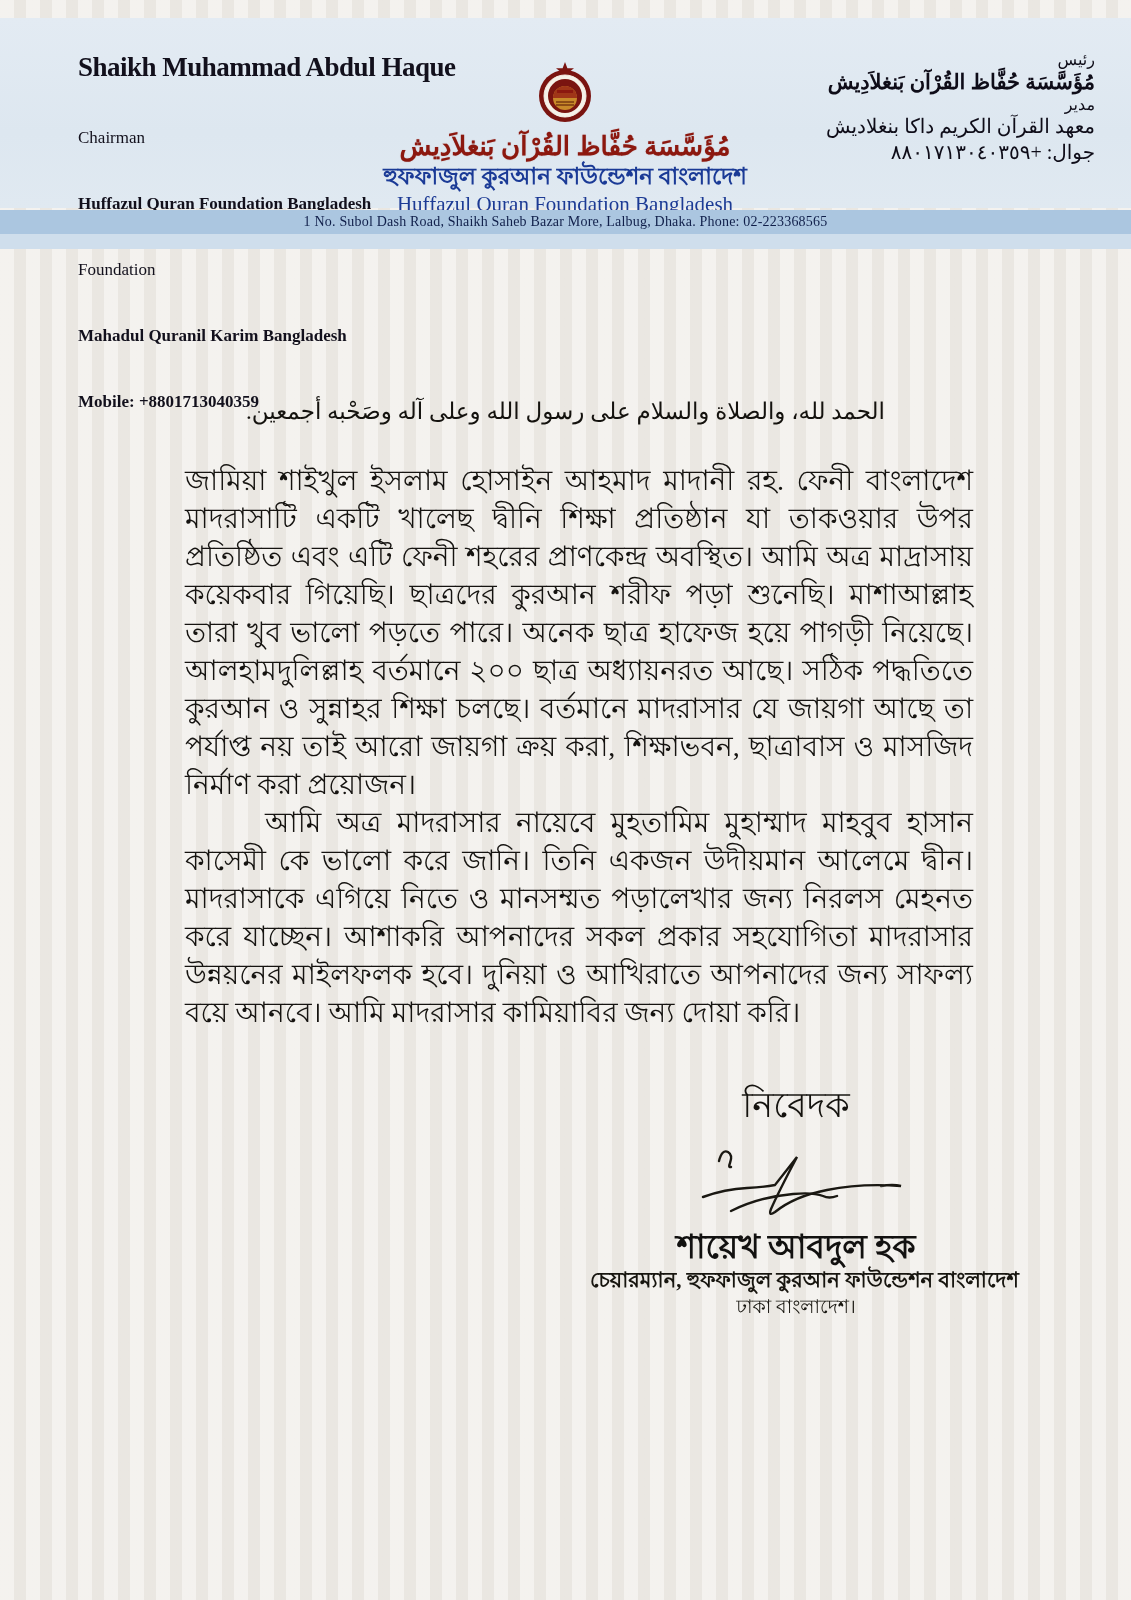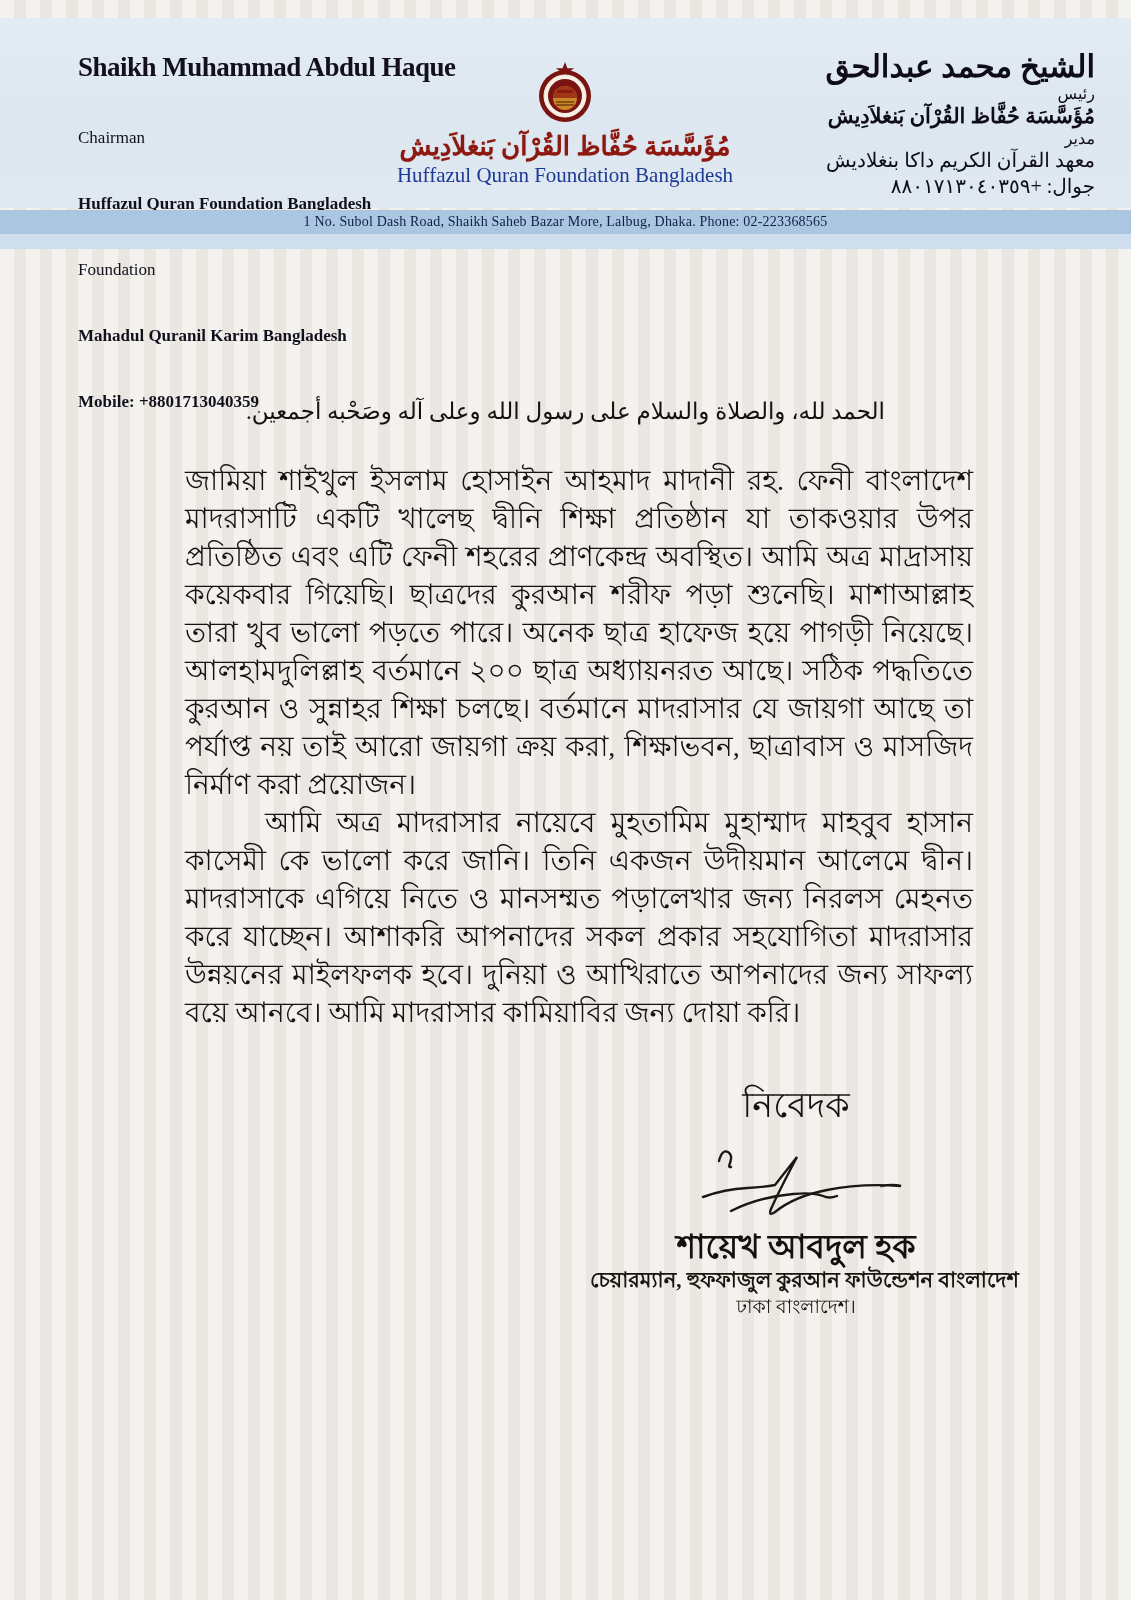--- a/index.html
+++ b/index.html
@@ -182,25 +182,25 @@
         <circle cx="29" cy="34" r="21" fill="#f5f1e8"></circle>
         <circle cx="29" cy="34" r="17" fill="#7a1410"></circle>
         <circle cx="29" cy="36" r="12" fill="#c8892a"></circle>
         <path d="M17,36 a12,12 0 0 1 24,0" fill="#a03518"></path>
         <rect x="21" y="28" width="16" height="3" fill="#8c180f"></rect>
         <path d="M20,40 h18 M20,43 h18" stroke="#7a3a10" stroke-width="1.4"></path>
         <circle cx="29" cy="34" r="21" fill="none" stroke="#f5f1e8" stroke-width="1"></circle>
       </svg>
     </span>
     <div class="lh-arabic">مُؤَسَّسَة حُفَّاظ القُرْآن بَنغلاَدِيش</div>
+    <div class="lh-bengali">হুফফাজুল কুরআন ফাউন্ডেশন বাংলাদেশ</div>
     <div class="lh-english">Huffazul Quran Foundation Bangladesh</div>
   </div>
 
   <div class="lh-right">
-    <div class="ar-name">الشيخ محمد عبدالحق</div>
     <div class="ar-small">رئيس</div>
     <div class="ar-callig">مُؤَسَّسَة حُفَّاظ القُرْآن بَنغلاَدِيش</div>
     <div class="ar-small">مدير</div>
     <div class="ar-org">معهد القرآن الكريم داكا بنغلاديش</div>
     <div class="ar-phone">جوال: ‎+٨٨٠١٧١٣٠٤٠٣٥٩</div>
   </div>
 
   <div class="address-band">
     <span>1 No. Subol Dash Road, Shaikh Saheb Bazar More, Lalbug, Dhaka. Phone: 02-223368565</span>
   </div>

